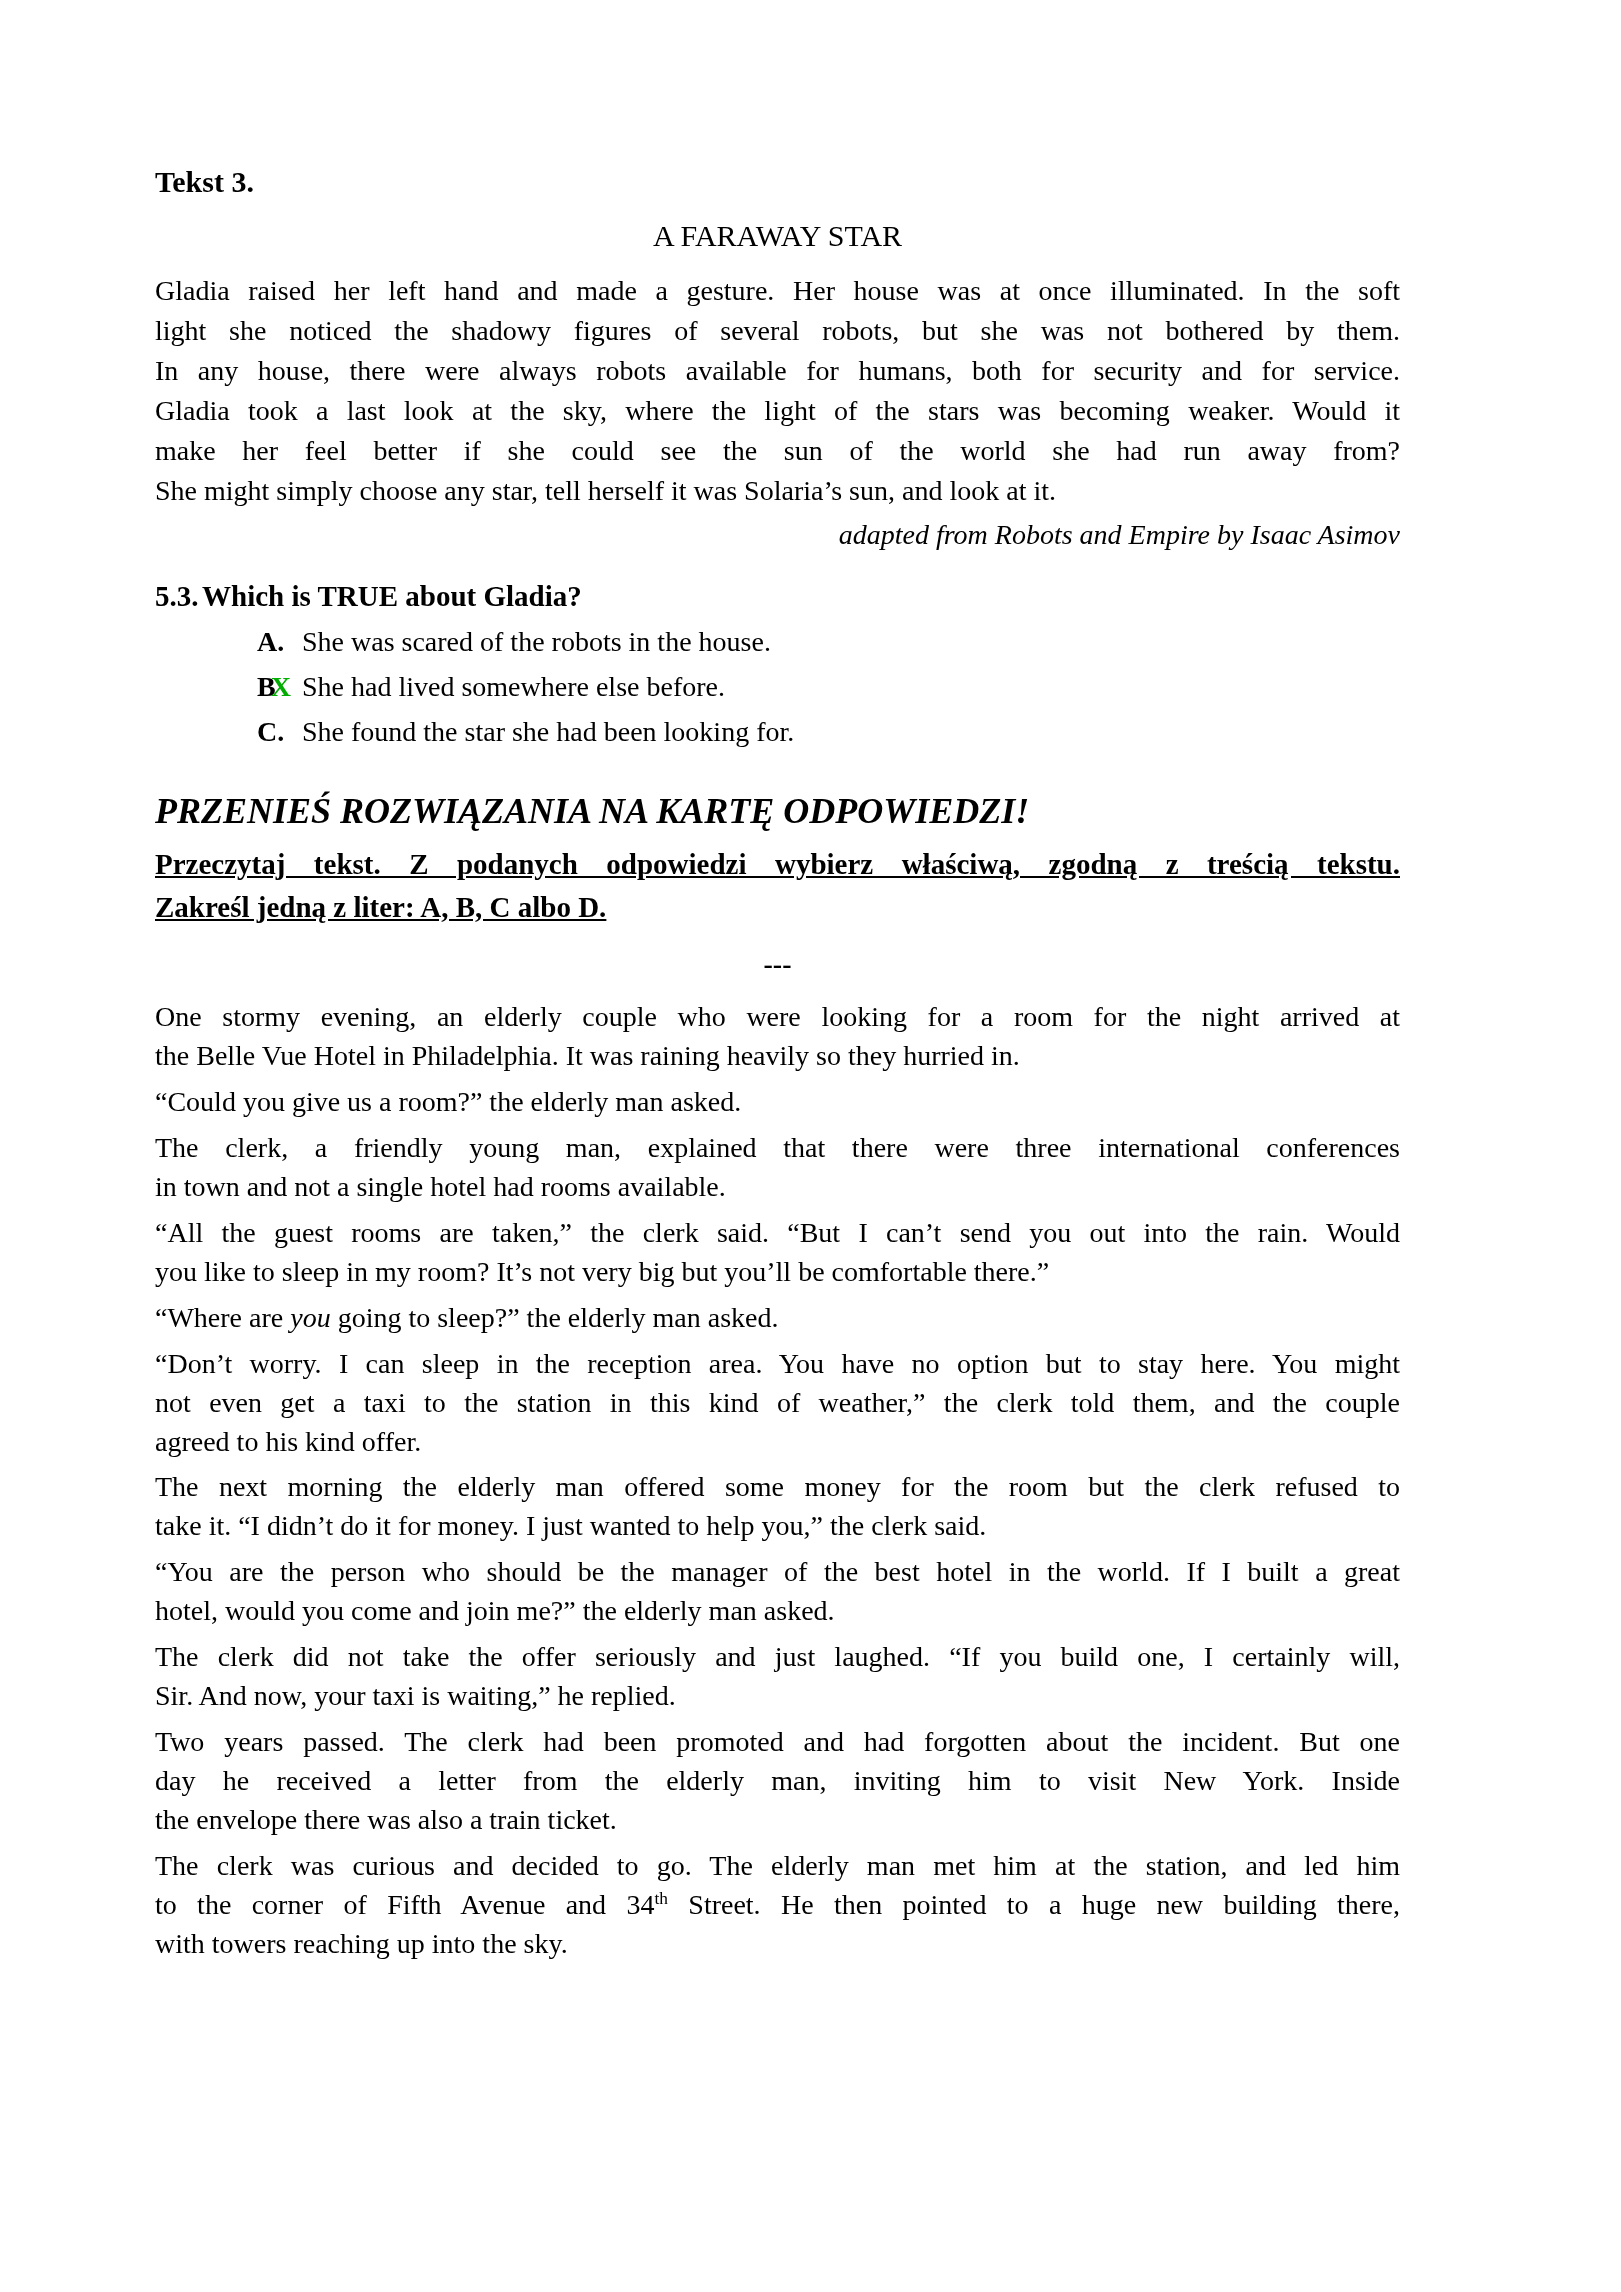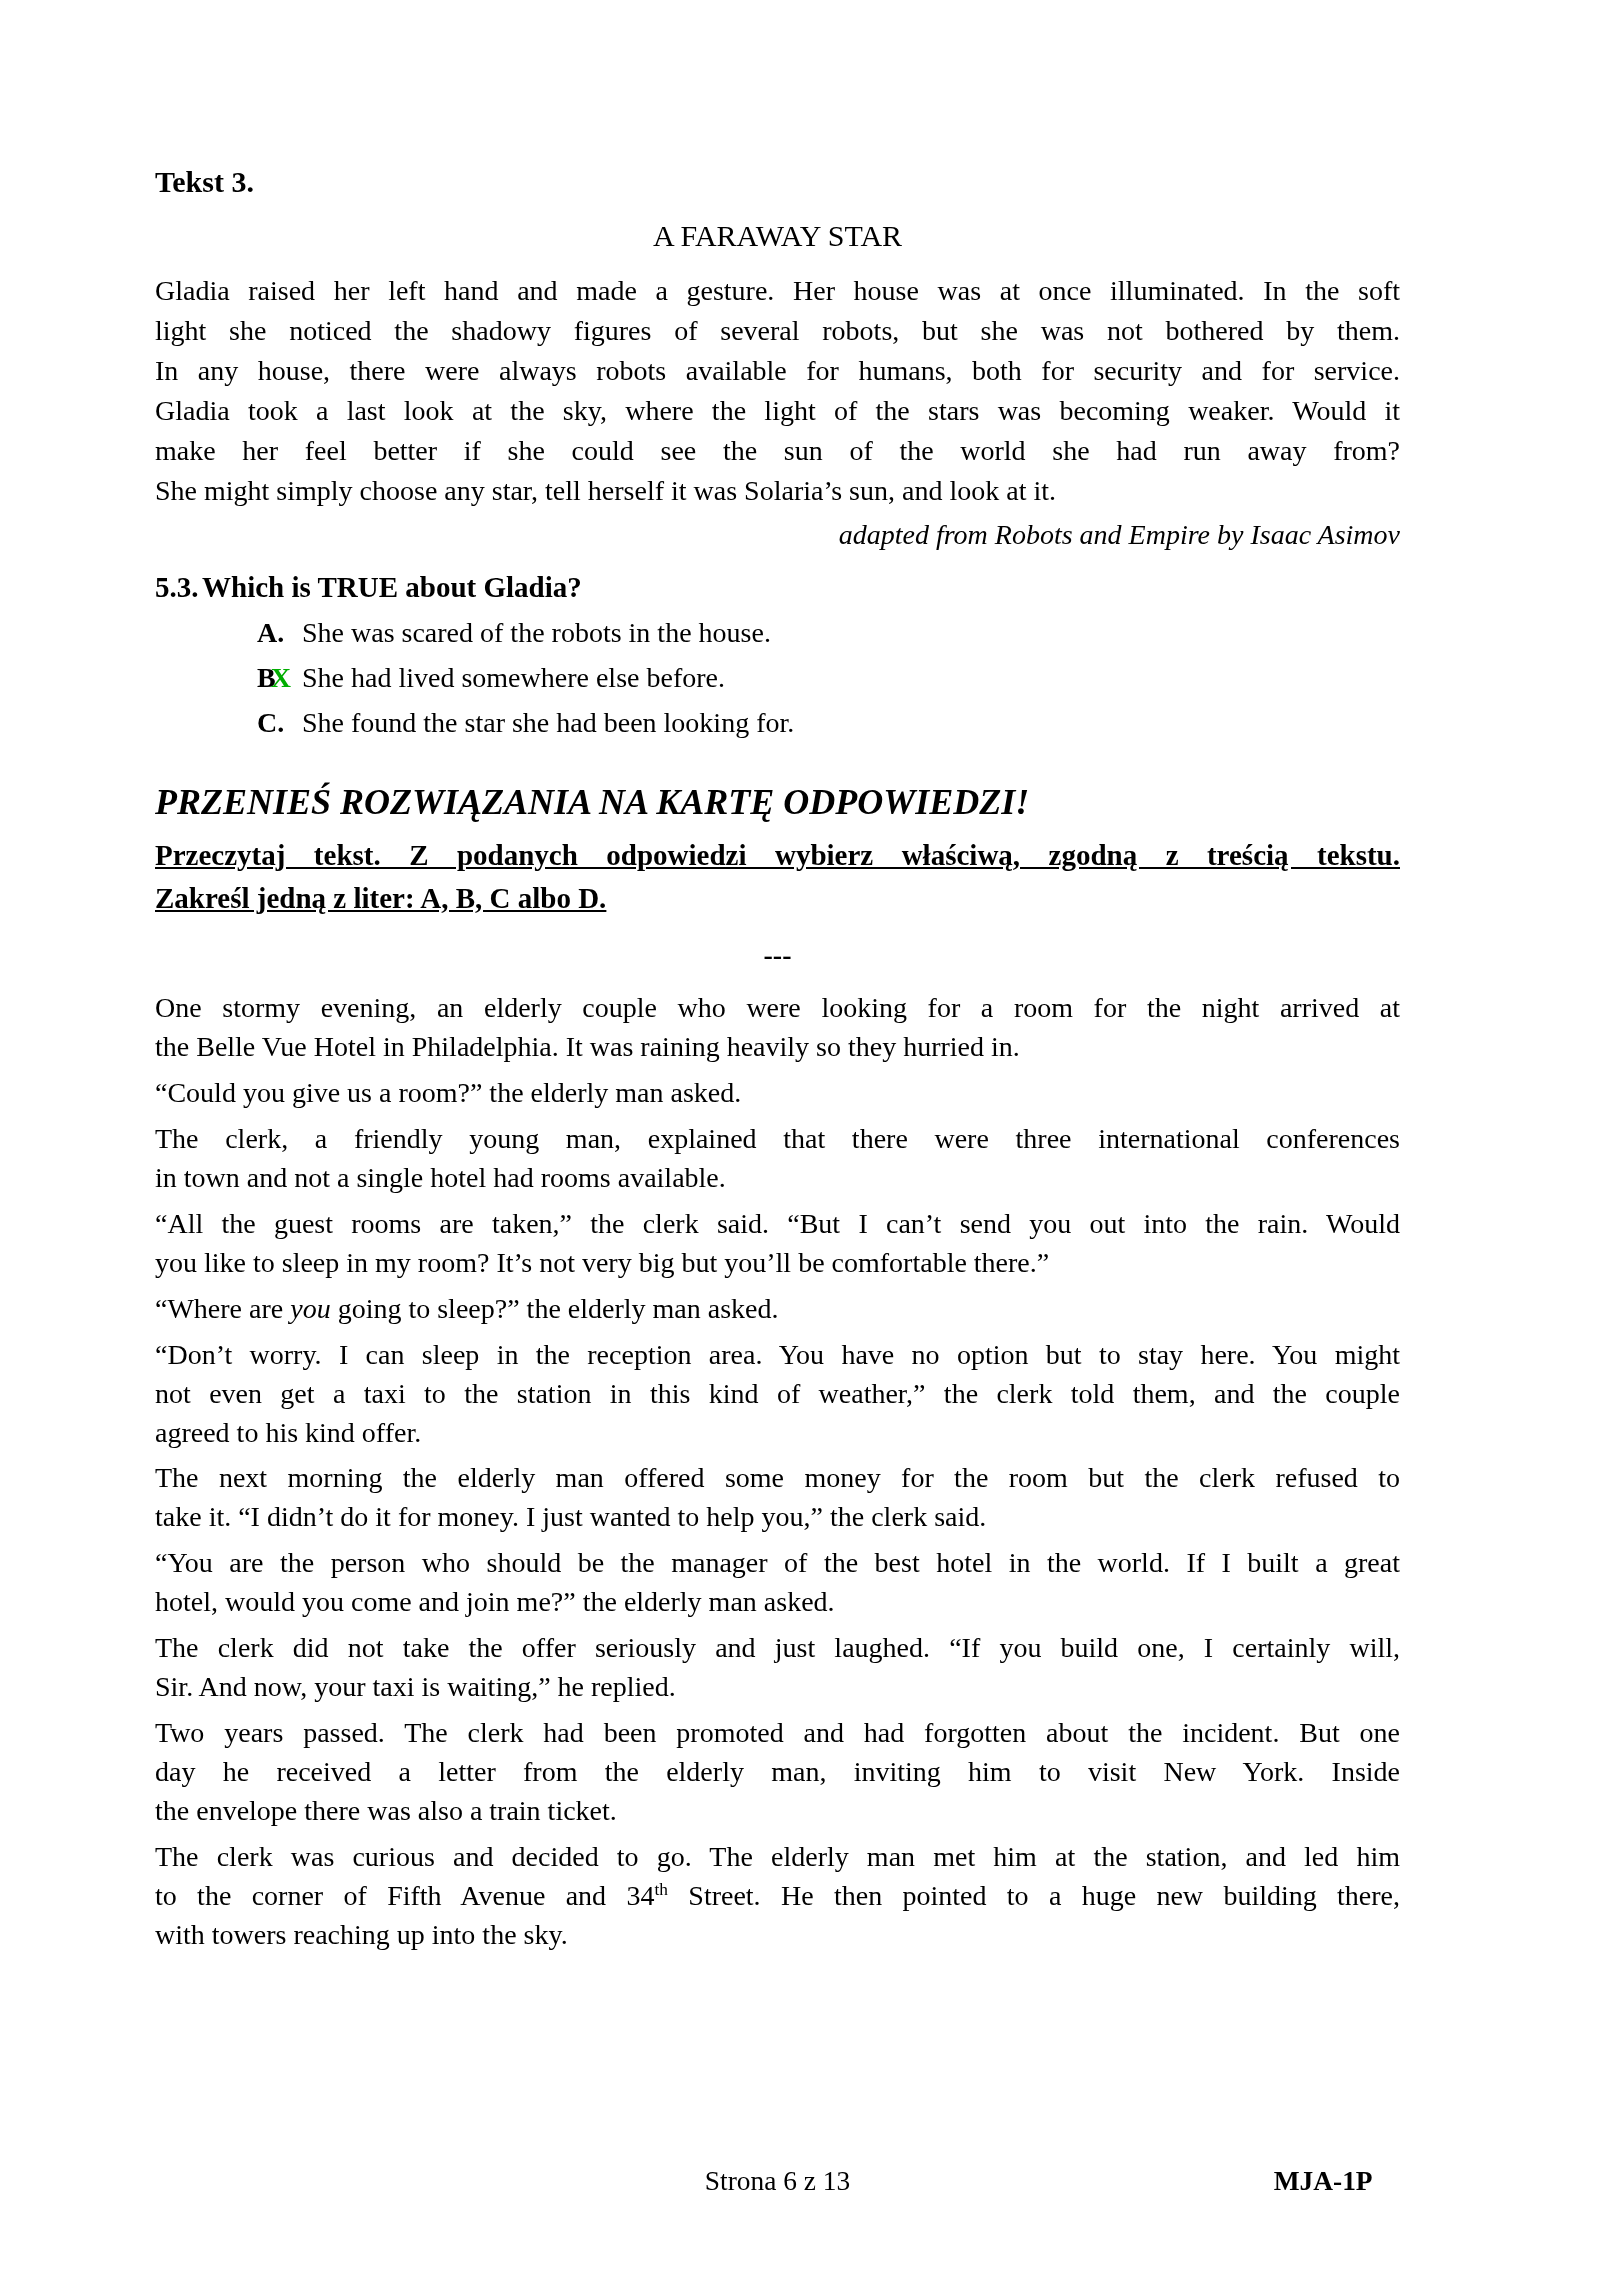--- a/index.html
+++ b/index.html
@@ -28,21 +28,21 @@
     line-height: 39px;
     text-align: justify;
     text-align-last: justify;
     overflow: hidden;
   }
   .line.last { text-align: left; text-align-last: left; }
   .line .it { font-style: italic; }
   .line sup { font-size: 0.62em; line-height: 0; vertical-align: super; }
 
   
-  .question { margin-top: 14px; }
+  .question { margin-top: 23px; }
   .q-head { font-size: 29px; line-height: 39px; font-weight: bold; }
   .q-num { display: inline-block; min-width: 47px; }
   .options { margin-top: 5.9px; margin-left: 102px; }
   .option { line-height: 39px; margin-bottom: 5.9px; }
   .opt-letter { display: inline-block; min-width: 45px; font-weight: bold; }
   .marker { color: var(--marker-green, #00ad00); font-weight: bold; margin-left: -4.9px; }
 
   
   .transfer { margin-top: 39px; font-size: 36px; line-height: 43px; font-weight: bold; font-style: italic; }
 
@@ -157,19 +157,15 @@
           <div class="line last"><span>the envelope there was also a train ticket.</span></div>
         </div>
         <div class="para-block">
           <div class="line"><span>The clerk was curious and decided to go. The elderly man met him at the station, and led him</span></div>
           <div class="line"><span>to the corner of Fifth Avenue and 34</span><sup>th</sup><span> Street. He then pointed to a huge new building there,</span></div>
           <div class="line last"><span>with towers reaching up into the sky.</span></div>
         </div>
       </div>
   </section>
 
-  <div class="footer">
-    <div class="page-num">Strona 6 z 13</div>
-    <div class="exam-code">MJA-1P</div>
-  </div>
 
 </div>
 
 
 </body></html>

